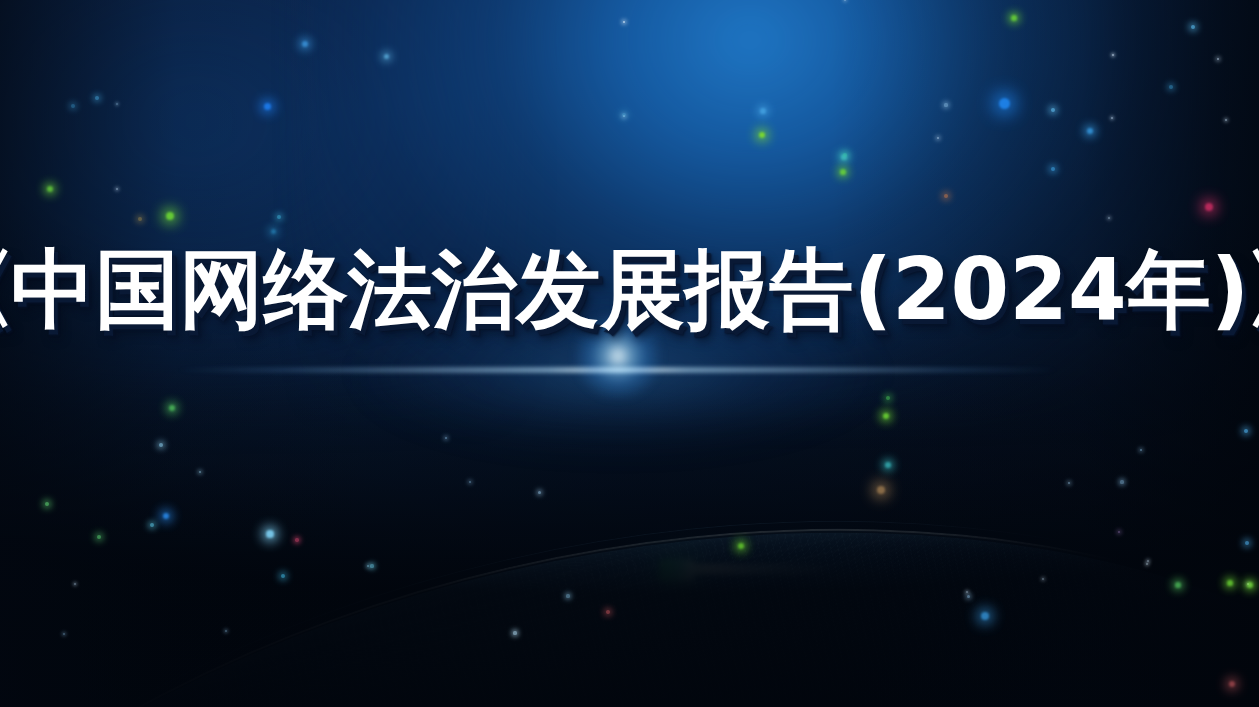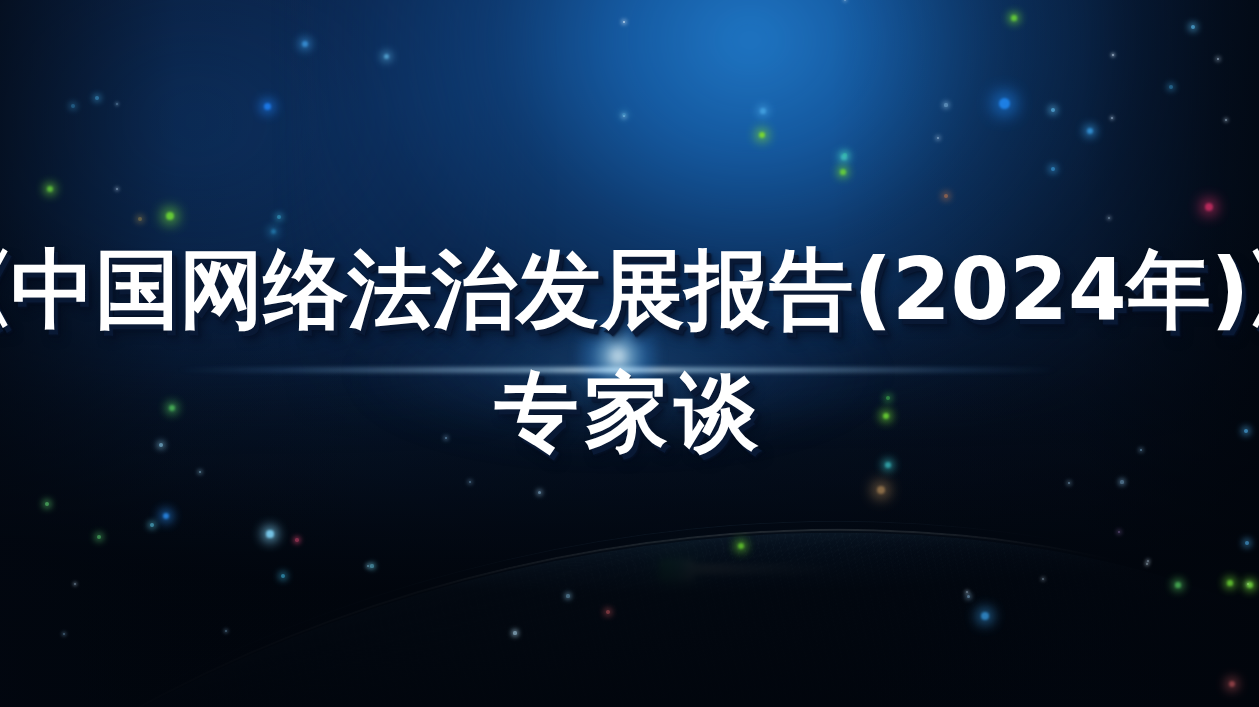--- a/index.html
+++ b/index.html
@@ -403,16 +403,15 @@
       <div class="particle" style="left: 62.8px; top: 632.8px; width: 2.4px; height: 2.4px; background: rgb(158, 214, 255); opacity: 0.4; box-shadow: rgb(158, 214, 255) 0px 0px 3.8px 1.1px; filter: blur(0.5px);"></div>
       <div class="particle" style="left: 224.8px; top: 629.8px; width: 2.4px; height: 2.4px; background: rgb(158, 214, 255); opacity: 0.4; box-shadow: rgb(158, 214, 255) 0px 0px 3.8px 1.1px; filter: blur(0.5px);"></div>
     </div>
 
   <div class="flare-halo"></div>
   <div class="flare-streak"></div>
   <div class="flare-core"></div>
 
   <div class="title-block">
     <div class="title-line title-line-1">《中国网络法治发展报告(2024年)》</div>
-    <div class="title-line title-line-2">专家谈</div>
   </div>
 
 </div>
 
 </body></html>

